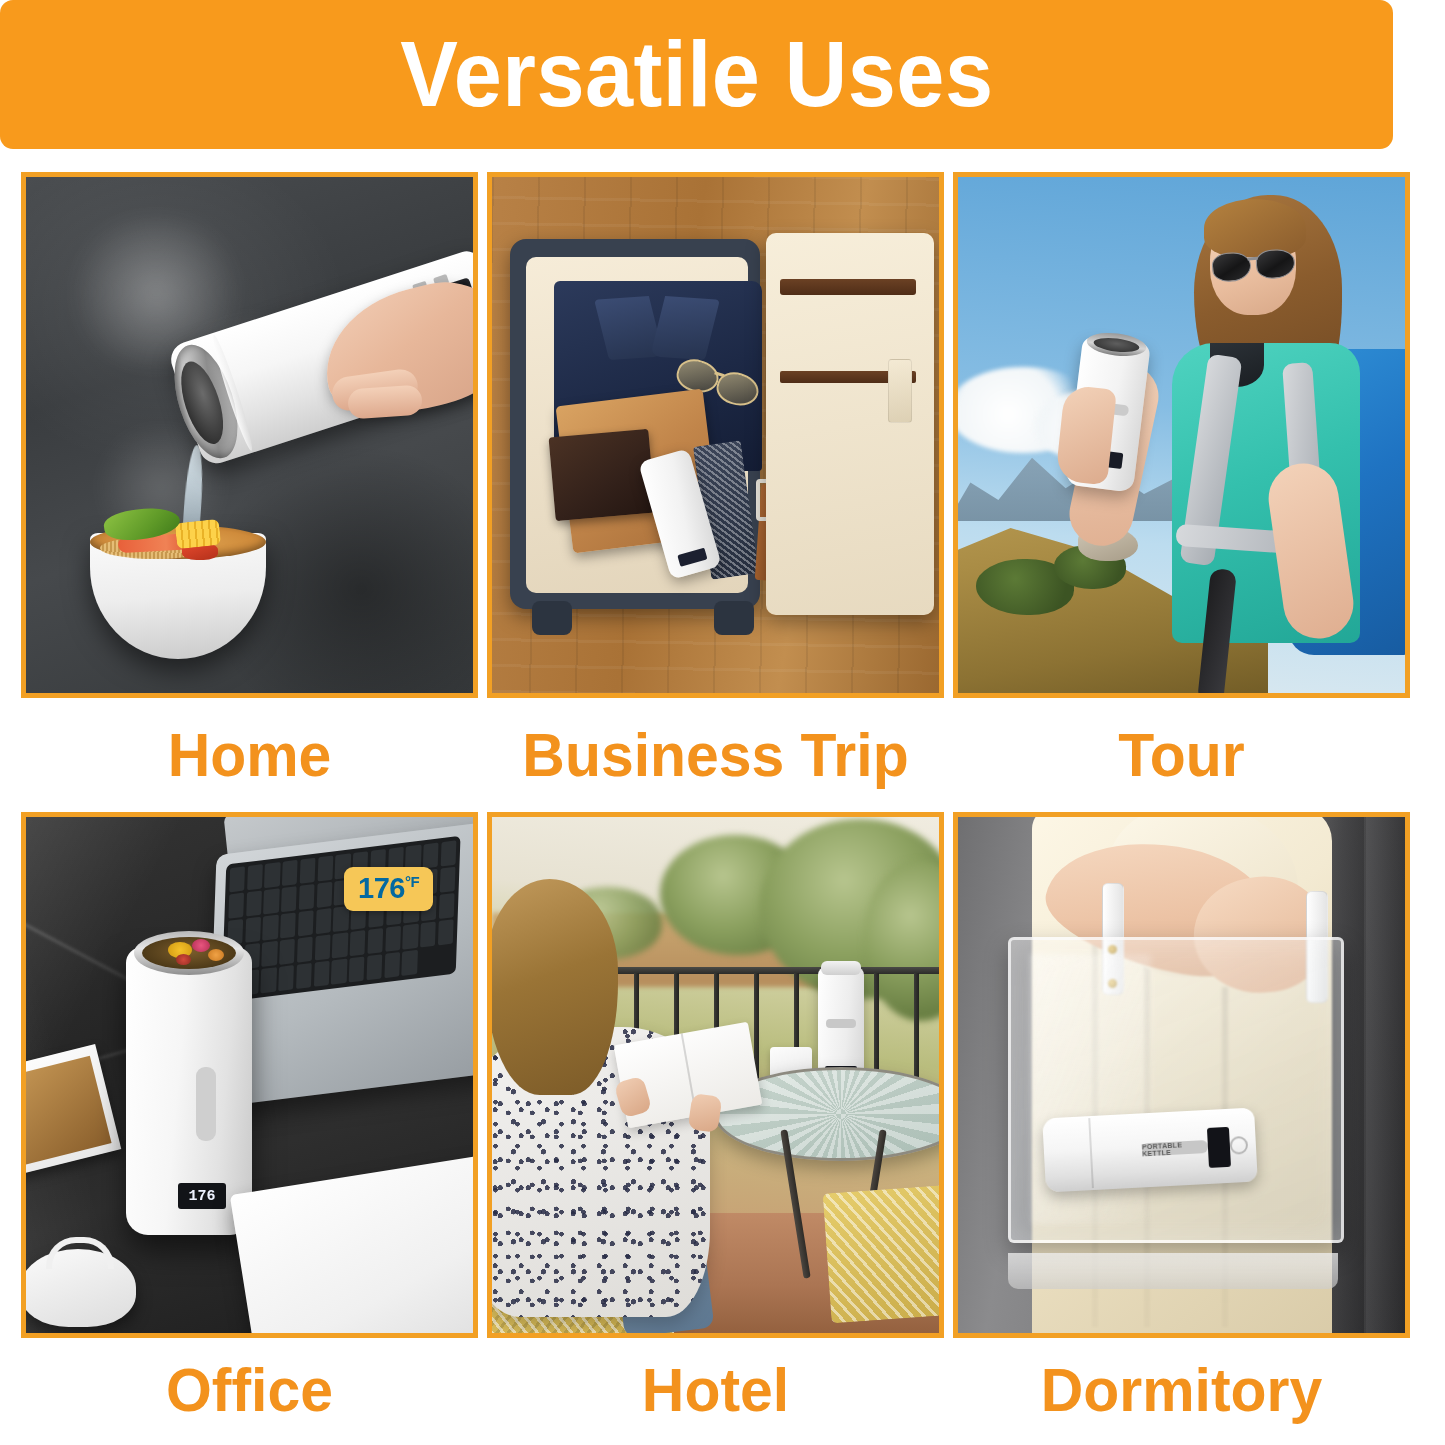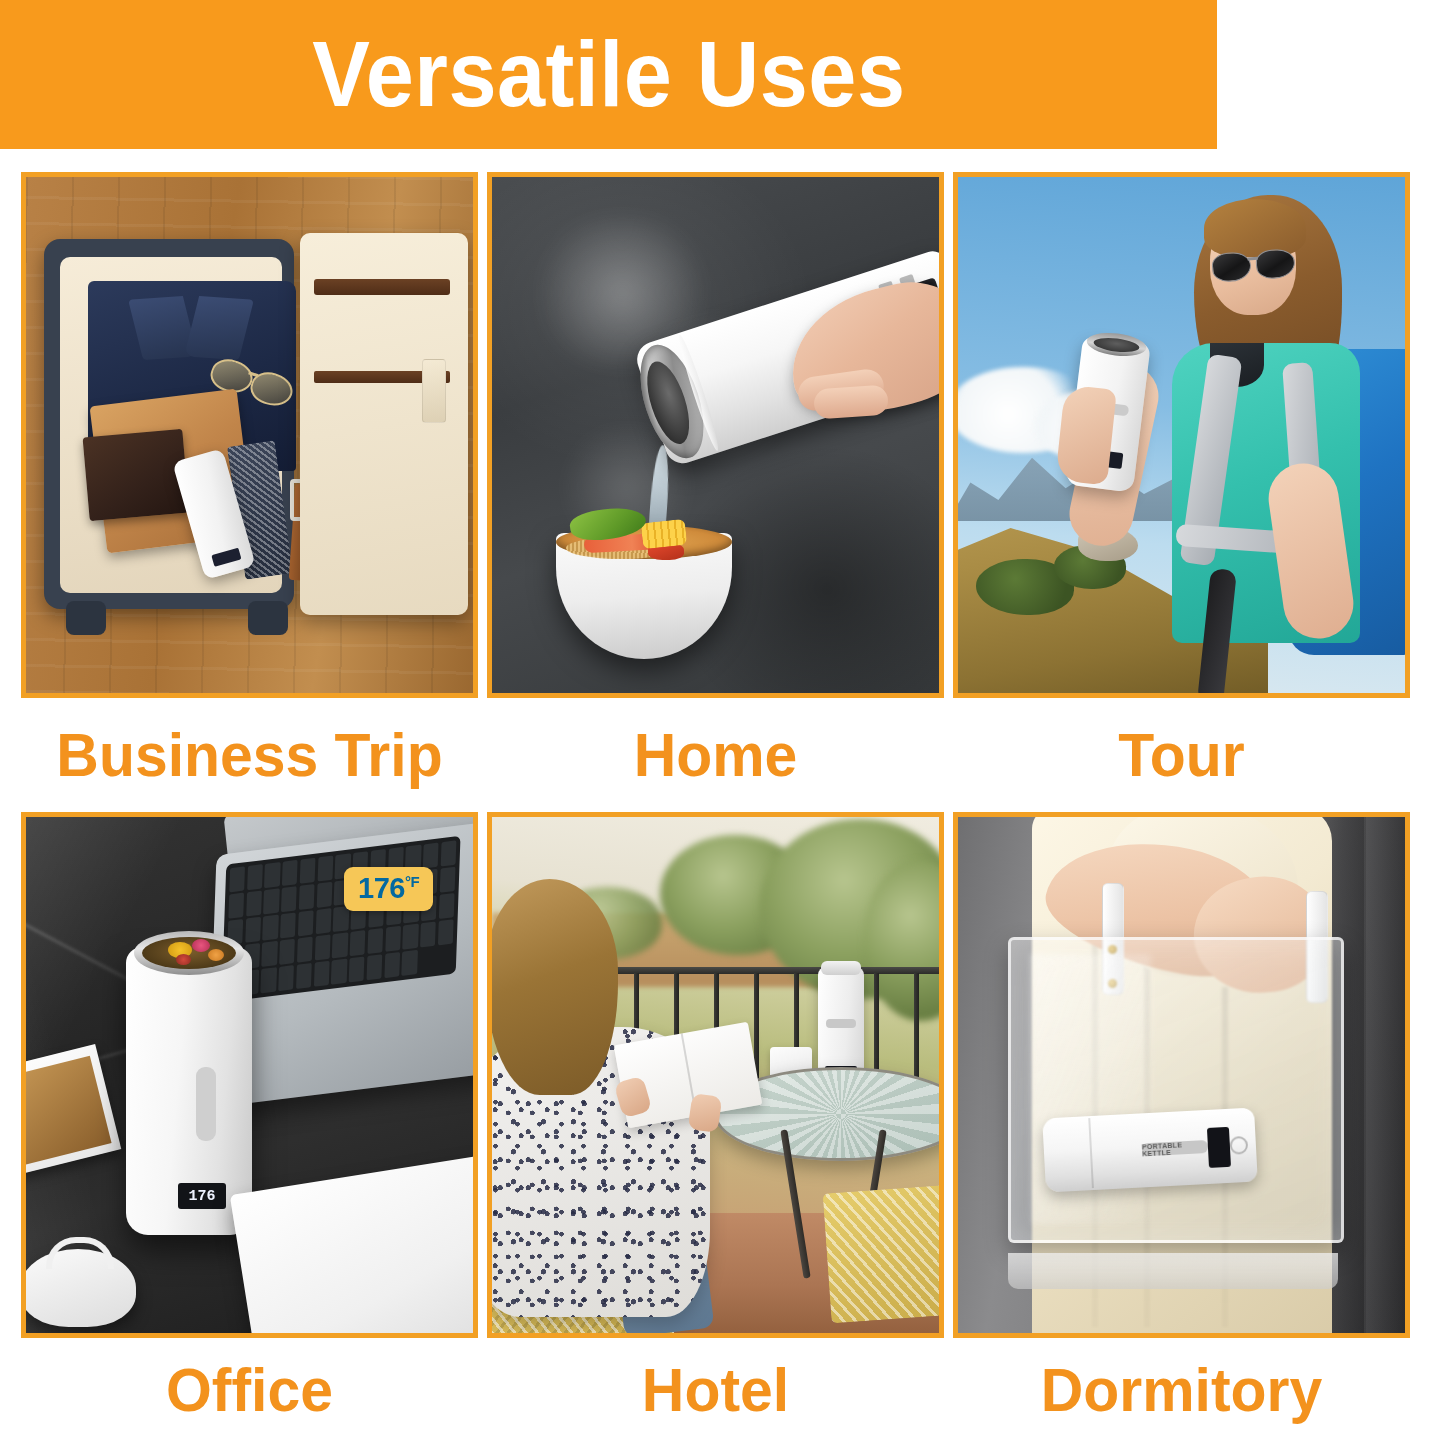--- a/index.html
+++ b/index.html
@@ -12,26 +12,27 @@
     height: 1445px;
     font-family: "Liberation Sans", sans-serif;
     overflow: hidden;
     position: relative;
   }
 
   
   .header-band {
     position: absolute;
     left: 0; top: 0;
-    width: 1217px;
+    width: 1393px;
     height: 149px;
     background: #f89a1c;
     display: flex;
     align-items: center;
     justify-content: center;
+    border-radius: 13px;
   }
   .header-title {
     color: #ffffff;
     font-family: "Liberation Sans Narrow", "Liberation Sans", sans-serif;
     font-size: 93px;
     font-weight: 700;
     letter-spacing: 0.5px;
     line-height: 1;
     transform: scaleX(0.93);
     white-space: nowrap;
@@ -1032,20 +1033,61 @@
   }
 </style>
 </head>
 <body>
 
 <div class="header-band">
   <div class="header-title">Versatile Uses</div>
 </div>
 
 <div class="grid">
+
+  <div class="cell">
+    <div class="tile">
+      <div class="scene bg-slate">
+        <div class="steam" style="left:30px;  top:40px;  width:200px; height:150px;"></div>
+        <div class="steam" style="left:140px; top:140px; width:170px; height:140px;"></div>
+        <div class="steam" style="left:60px;  top:250px; width:150px; height:120px; opacity:.6;"></div>
+
+        <div class="water-stream"></div>
+
+        <div class="bowl"></div>
+        <div class="bowl-soup"></div>
+        <div class="noodles"></div>
+        <div class="shrimp"></div>
+        <div class="tomato"></div>
+        <div class="corn"></div>
+        <div class="greens"></div>
+
+        <div class="kettle-h">
+          <div class="body"></div>
+          <div class="mouth">
+            <div class="mouth-inner"></div>
+          </div>
+          <div class="rim-ring"></div>
+          <div class="logo">PORTABLE KETTLE</div>
+          <div class="mark" style="right:58px; top:16px;"></div>
+          <div class="mark" style="right:36px; top:16px;"></div>
+          <div class="display">
+            <span>212</span>
+          </div>
+          <div class="mark" style="right:58px; bottom:14px;"></div>
+          <div class="mark" style="right:36px; bottom:14px;"></div>
+        </div>
+
+        <div class="hand-h"></div>
+        <div class="finger" style="left:306px; top:196px; width:86px; height:34px; transform:rotate(-8deg);"></div>
+        <div class="finger" style="left:322px; top:210px; width:74px; height:30px; transform:rotate(-4deg);"></div>
+      </div>
+    </div>
+    <div class="caption">Home</div>
+  </div>
 
   <div class="cell">
     <div class="tile">
       <div class="scene bg-wood">
         <div class="suitcase">
 
           <div class="case-left">
             <div class="case-left-lining">
               <div class="shirt">
                 <div class="collar-l"></div>
@@ -1076,61 +1118,20 @@
           <div class="wheel" style="left:28px;"></div>
           <div class="wheel" style="left:210px;"></div>
         </div>
       </div>
     </div>
     <div class="caption">Business Trip</div>
   </div>
 
   <div class="cell">
     <div class="tile">
-      <div class="scene bg-slate">
-        <div class="steam" style="left:30px;  top:40px;  width:200px; height:150px;"></div>
-        <div class="steam" style="left:140px; top:140px; width:170px; height:140px;"></div>
-        <div class="steam" style="left:60px;  top:250px; width:150px; height:120px; opacity:.6;"></div>
-
-        <div class="water-stream"></div>
-
-        <div class="bowl"></div>
-        <div class="bowl-soup"></div>
-        <div class="noodles"></div>
-        <div class="shrimp"></div>
-        <div class="tomato"></div>
-        <div class="corn"></div>
-        <div class="greens"></div>
-
-        <div class="kettle-h">
-          <div class="body"></div>
-          <div class="mouth">
-            <div class="mouth-inner"></div>
-          </div>
-          <div class="rim-ring"></div>
-          <div class="logo">PORTABLE KETTLE</div>
-          <div class="mark" style="right:58px; top:16px;"></div>
-          <div class="mark" style="right:36px; top:16px;"></div>
-          <div class="display">
-            <span>212</span>
-          </div>
-          <div class="mark" style="right:58px; bottom:14px;"></div>
-          <div class="mark" style="right:36px; bottom:14px;"></div>
-        </div>
-
-        <div class="hand-h"></div>
-        <div class="finger" style="left:306px; top:196px; width:86px; height:34px; transform:rotate(-8deg);"></div>
-        <div class="finger" style="left:322px; top:210px; width:74px; height:30px; transform:rotate(-4deg);"></div>
-      </div>
-    </div>
-    <div class="caption">Home</div>
-  </div>
-
-  <div class="cell">
-    <div class="tile">
       <div class="scene bg-sky">
         <div class="cloud" style="left:-10px; top:190px; width:150px; height:86px;"></div>
         <div class="cloud" style="left:76px;  top:212px; width:130px; height:74px;"></div>
         <div class="mountains"></div>
         <div class="ridge"></div>
         <div class="bush" style="left:18px;  bottom:78px;  width:98px; height:56px;"></div>
         <div class="bush" style="left:96px;  bottom:104px; width:72px; height:44px;"></div>
         <div class="rock" style="left:120px; bottom:132px; width:60px; height:34px;"></div>
 
         <div class="backpack"></div>

